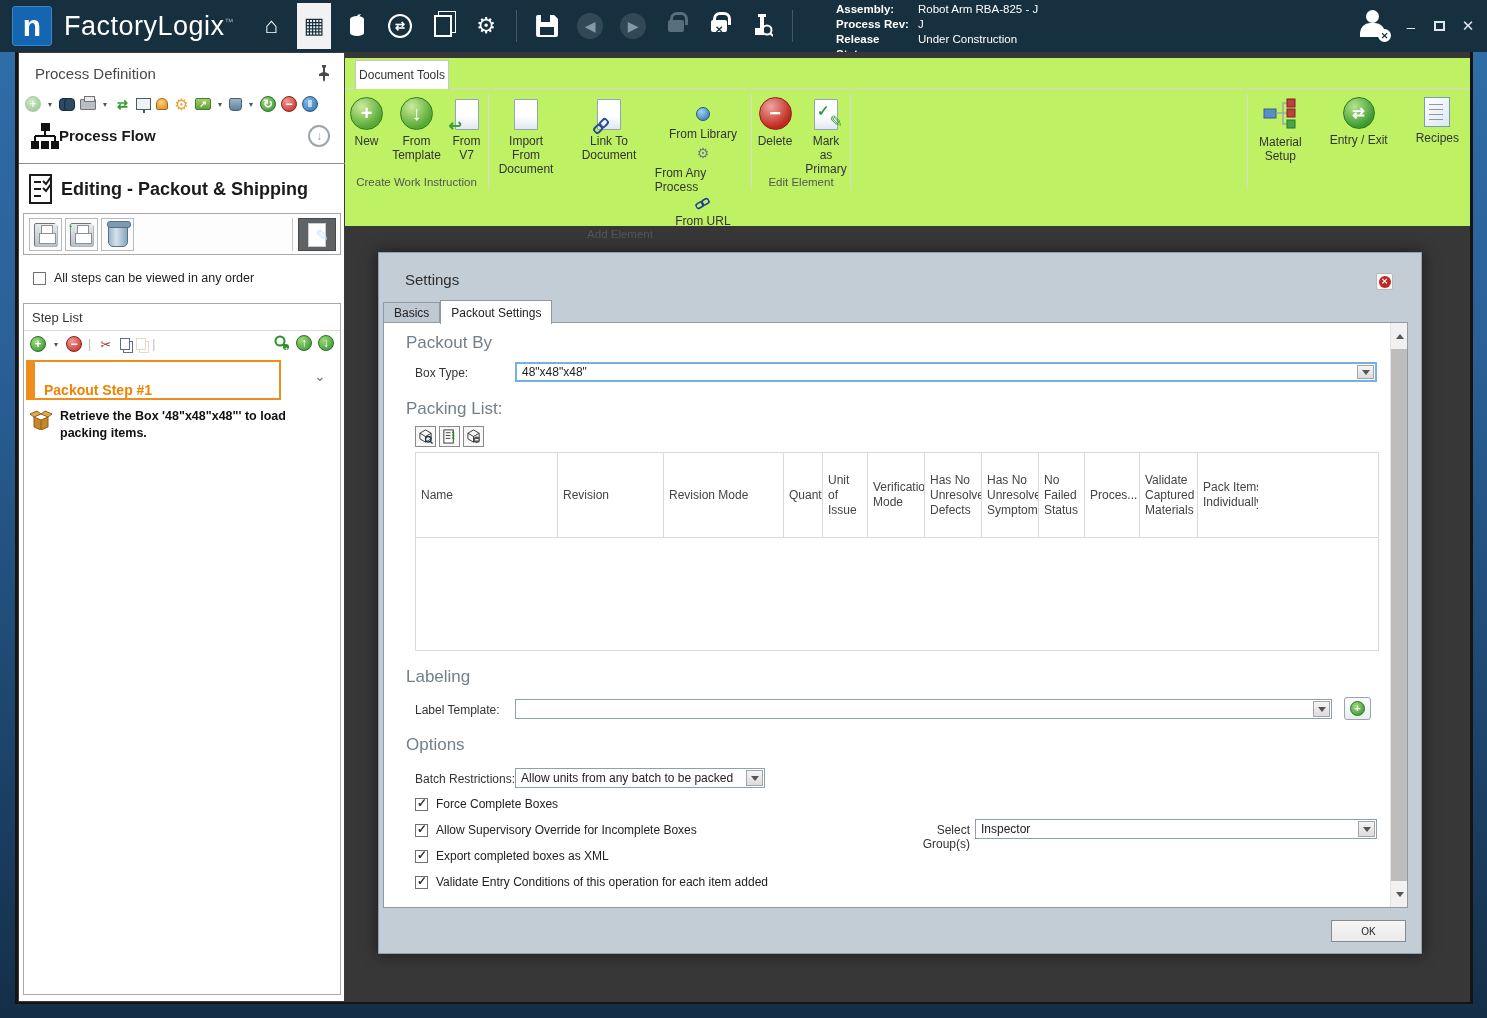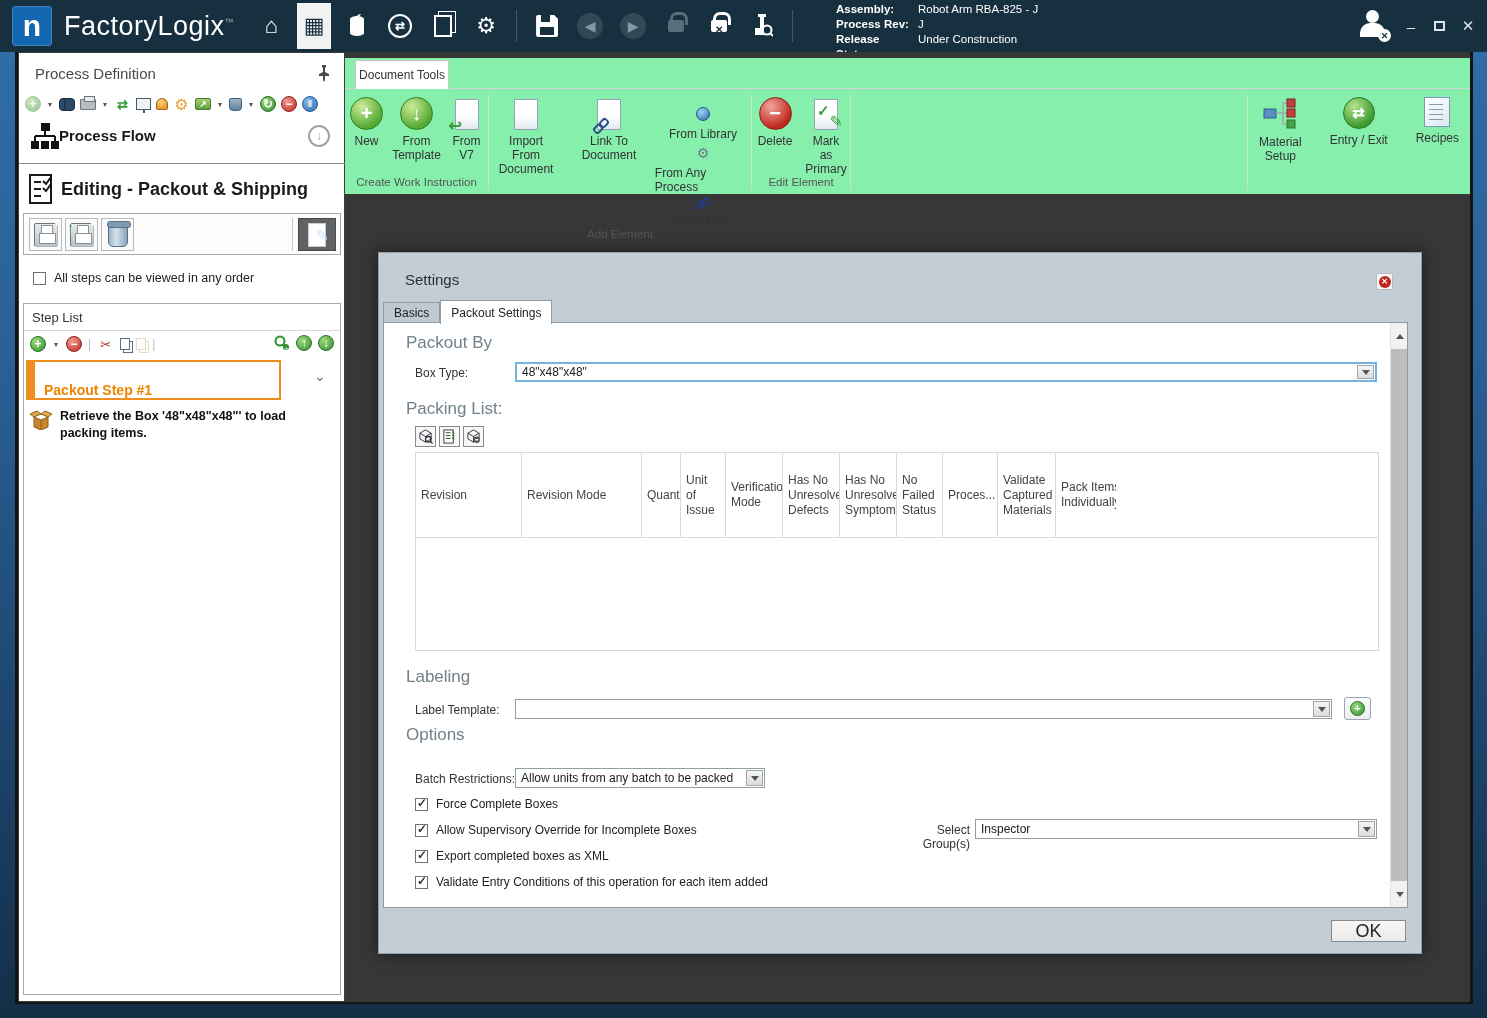--- a/index.html
+++ b/index.html
@@ -107,21 +107,21 @@
     display:flex; align-items:flex-end; padding-left:9px; font-size:14px; font-weight:bold; color:#ef8400; }
   .step-chev { position:absolute; left:288px; top:8px; color:#777; font-size:14px; }
   .step-instr { left:6px; top:104px; width:306px; display:flex; gap:8px; }
   .boxic { flex:none; margin-top:2px; }
   .instr-text { font-size:12.5px; font-weight:bold; color:#111; line-height:17px; }
 
   
   #main { left:345px; top:52px; width:1125px; height:950px; background:#373737; }
 
   
-  #ribbon { left:0; top:6px; width:1125px; height:136px; background:#86efac; }
+  #ribbon { left:0; top:6px; width:1125px; height:168px; background:#bef264; }
   .rb-tab { left:10px; top:2px; width:94px; height:29px; border:1px solid #c6c6c6; border-bottom:none; background:#fff;
     display:flex; align-items:center; justify-content:center; font-size:12px; color:#333; z-index:2; }
   .rb-tabline { left:0; top:30px; width:1125px; height:1px; background:#d5d5d5; }
   .rb-body { left:0; top:31px; width:1125px; height:109px; display:flex; }
   .rb-group { position:relative; height:100%; display:flex; flex-direction:column; }
   .rb-items { display:flex; align-items:flex-start; justify-content:center; gap:4px; padding-top:8px; flex:1; }
   .rb-glabel { height:22px; text-align:center; font-size:11.5px; color:#555; }
   .rb-vsep { width:1px; height:96px; margin-top:5px; background:#d8d8d8; flex:none; }
   .bigbtn { width:auto; min-width:46px; padding:0 5px; display:flex; flex-direction:column; align-items:center; gap:4px; }
   .bigbtn .cap { font-size:12px; color:#333; text-align:center; line-height:14px; white-space:pre-line; }
@@ -174,21 +174,21 @@
   .pl-table { position:absolute; left:31px; top:129px; width:964px; height:199px; border:1px solid #d9d9d9; }
   .pl-head { display:flex; height:85px; border-bottom:1px solid #d9d9d9; }
   .pl-th { border-right:1px solid #d9d9d9; padding:3px 5px; font-size:12px; color:#444; display:flex; align-items:center; line-height:15px; overflow:hidden; }
   .pl-th:last-child { border-right:none; }
   .cbrow { position:absolute; display:flex; align-items:center; gap:8px; font-size:12px; color:#222; }
   .scrollbar { position:absolute; right:0; top:0; bottom:0; width:17px; background:#f0f0f0; border-left:1px solid #e2e2e2; }
   .sb-up { position:absolute; top:0; left:0; width:17px; height:26px; background:#f1f1f1; display:flex; align-items:center; justify-content:center; }
   .sb-down { position:absolute; bottom:0; left:0; width:17px; height:26px; background:#f1f1f1; display:flex; align-items:center; justify-content:center; }
   .sb-thumb { position:absolute; top:26px; bottom:26px; left:0; width:17px; background:#bdbdbd; }
   .ok-btn { position:absolute; left:952px; top:667px; width:75px; height:22px; background:linear-gradient(180deg,#f6f6f6,#eaeaea);
-    border:1px solid #8a8a8a; font-size:18px; color:#222; display:flex; align-items:center; justify-content:center; }
+    border:1px solid #8a8a8a; font-size:10px; color:#222; display:flex; align-items:center; justify-content:center; }
   .plus-add { position:absolute; left:960px; top:374px; width:27px; height:23px; border:1px solid #9aa5ad; border-radius:3px;
     background:linear-gradient(180deg,#fdfdfd,#e9edf0); display:flex; align-items:center; justify-content:center; }
 </style>
 </head>
 <body>
 
 <div id="frame">
   <div class="abs" id="content-backdrop"></div>
 
   <div class="abs" id="titlebar">
@@ -575,20 +575,21 @@
                 <path d="M8 1 L14 4.5 V10.5 L8 14 L2 10.5 V4.5 Z" fill="#fafafa" stroke="#333"></path>
                 <path d="M2 4.5 L8 8 L14 4.5 M8 8 V14" fill="none" stroke="#333"></path>
                 <circle cx="11.5" cy="11.5" r="3.4" fill="#555"></circle>
                 <line x1="9.6" y1="11.5" x2="13.4" y2="11.5" stroke="#fff" stroke-width="1.4"></line>
               </svg>
           </span>
         </div>
 
         <div class="pl-table">
           <div class="pl-head">
+            <div class="pl-th" style="width:142px;">Name</div>
             <div class="pl-th" style="width:106px;">Revision</div>
             <div class="pl-th" style="width:120px;">Revision Mode</div>
             <div class="pl-th" style="width:39px;">Quantity</div>
             <div class="pl-th" style="width:45px;">Unit of Issue</div>
             <div class="pl-th" style="width:57px;">Verification Mode</div>
             <div class="pl-th" style="width:57px;">Has No Unresolved Defects</div>
             <div class="pl-th" style="width:57px;">Has No Unresolved Symptoms</div>
             <div class="pl-th" style="width:46px;">No Failed Status</div>
             <div class="pl-th" style="width:55px;">Proces...</div>
             <div class="pl-th" style="width:58px;">Validate Captured Materials</div>
@@ -602,21 +603,21 @@
         <div class="combo" style="left:131px;top:376px;width:817px;">
           <span></span>
           <span class="dd">
               <span class="tri-d"></span>
             </span>
         </div>
         <span class="plus-add">
           <span class="circle16 c-green" style="width:15px;height:15px;font-size:11px;">+</span>
         </span>
 
-        <div class="abs sec-h" style="left:22px;top:402px;">Options</div>
+        <div class="abs sec-h" style="left:22px;top:412px;">Options</div>
         <div class="abs flabel" style="left:31px;top:449px;">Batch Restrictions:</div>
         <div class="combo" style="left:131px;top:445px;width:250px;">
           <span>Allow units from any batch to be packed</span>
           <span class="dd">
               <span class="tri-d"></span>
             </span>
         </div>
 
         <div class="cbrow" style="left:31px;top:474px;">
           <span class="checkbox checked">

